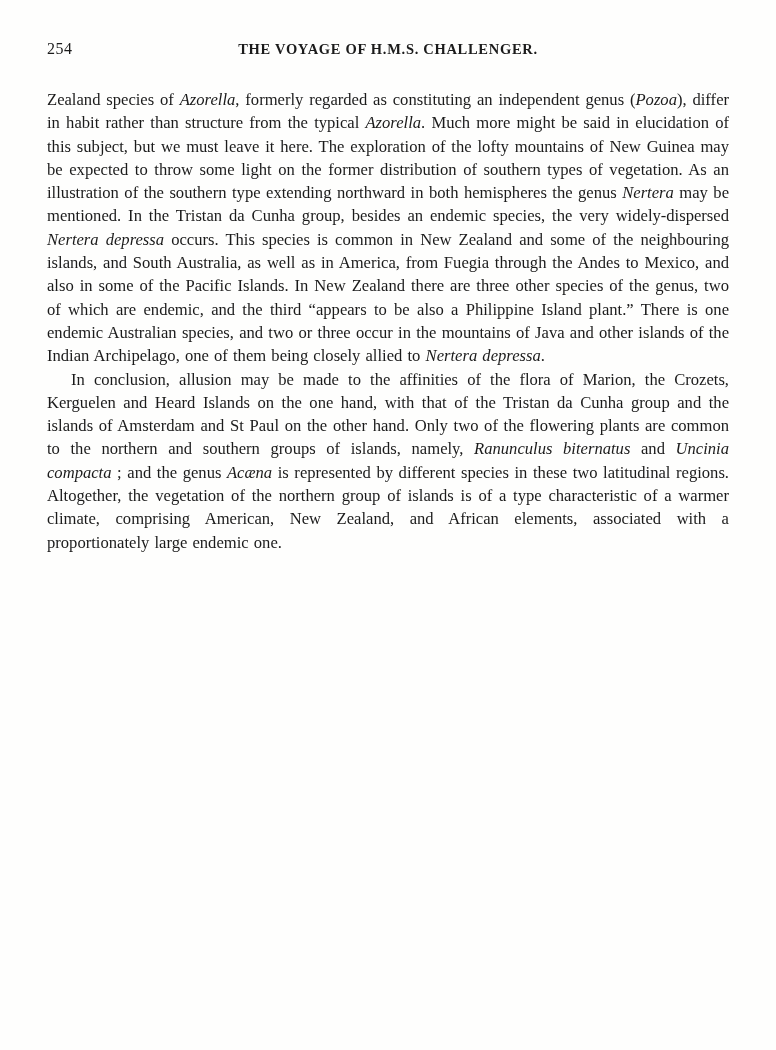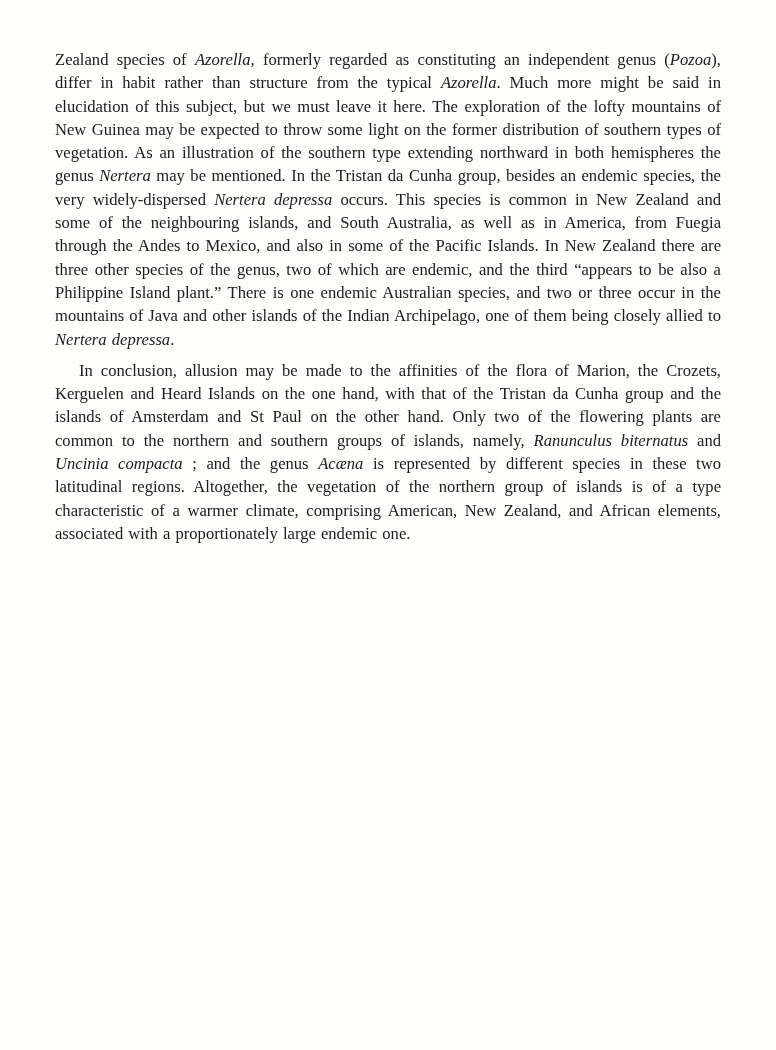--- a/index.html
+++ b/index.html
@@ -42,34 +42,38 @@
     top: 1px;
     text-align: center;
     font-size: 14.5px;
     font-weight: 600;
     letter-spacing: 0.7px;
   }
   .page-body {
     text-align: justify;
   }
   .para {
-    margin: 8px;
+    margin: 0;
     font-size: 16.6px;
     line-height: 23.3px;
     text-align: justify;
     word-spacing: 1px;
   }
   .para.indent {
     text-indent: 24px;
   }
   .italic {
     font-style: italic;
   }
 </style>
 </head>
 <body>
 
 <div class="page">
+  <div class="header-row">
+    <span class="page-number">254</span>
+    <span class="running-header">THE VOYAGE OF H.M.S. CHALLENGER.</span>
+  </div>
   <div class="page-body">
       <p class="para"><span class="">Zealand species of </span><span class="italic">Azorella</span><span class="">, formerly regarded as constituting an independent genus (</span><span class="italic">Pozoa</span><span class="">), differ in habit rather than structure from the typical </span><span class="italic">Azorella</span><span class="">. Much more might be said in elucidation of this subject, but we must leave it here. The exploration of the lofty mountains of New Guinea may be expected to throw some light on the former distribution of southern types of vegetation. As an illustration of the southern type extending northward in both hemispheres the genus </span><span class="italic">Nertera</span><span class=""> may be mentioned. In the Tristan da Cunha group, besides an endemic species, the very widely-dispersed </span><span class="italic">Nertera depressa</span><span class=""> occurs. This species is common in New Zealand and some of the neighbouring islands, and South Australia, as well as in America, from Fuegia through the Andes to Mexico, and also in some of the Pacific Islands. In New Zealand there are three other species of the genus, two of which are endemic, and the third “appears to be also a Philippine Island plant.” There is one endemic Australian species, and two or three occur in the mountains of Java and other islands of the Indian Archipelago, one of them being closely allied to </span><span class="italic">Nertera depressa</span><span class="">.</span></p>
       <p class="para indent"><span class="">In conclusion, allusion may be made to the affinities of the flora of Marion, the Crozets, Kerguelen and Heard Islands on the one hand, with that of the Tristan da Cunha group and the islands of Amsterdam and St Paul on the other hand. Only two of the flowering plants are common to the northern and southern groups of islands, namely, </span><span class="italic">Ranunculus biternatus</span><span class=""> and </span><span class="italic">Uncinia compacta</span><span class=""> ; and the genus </span><span class="italic">Acæna</span><span class=""> is represented by different species in these two latitudinal regions. Altogether, the vegetation of the northern group of islands is of a type characteristic of a warmer climate, comprising American, New Zealand, and African elements, associated with a proportionately large endemic one.</span></p>
     </div>
 </div>
 
 </body></html>

